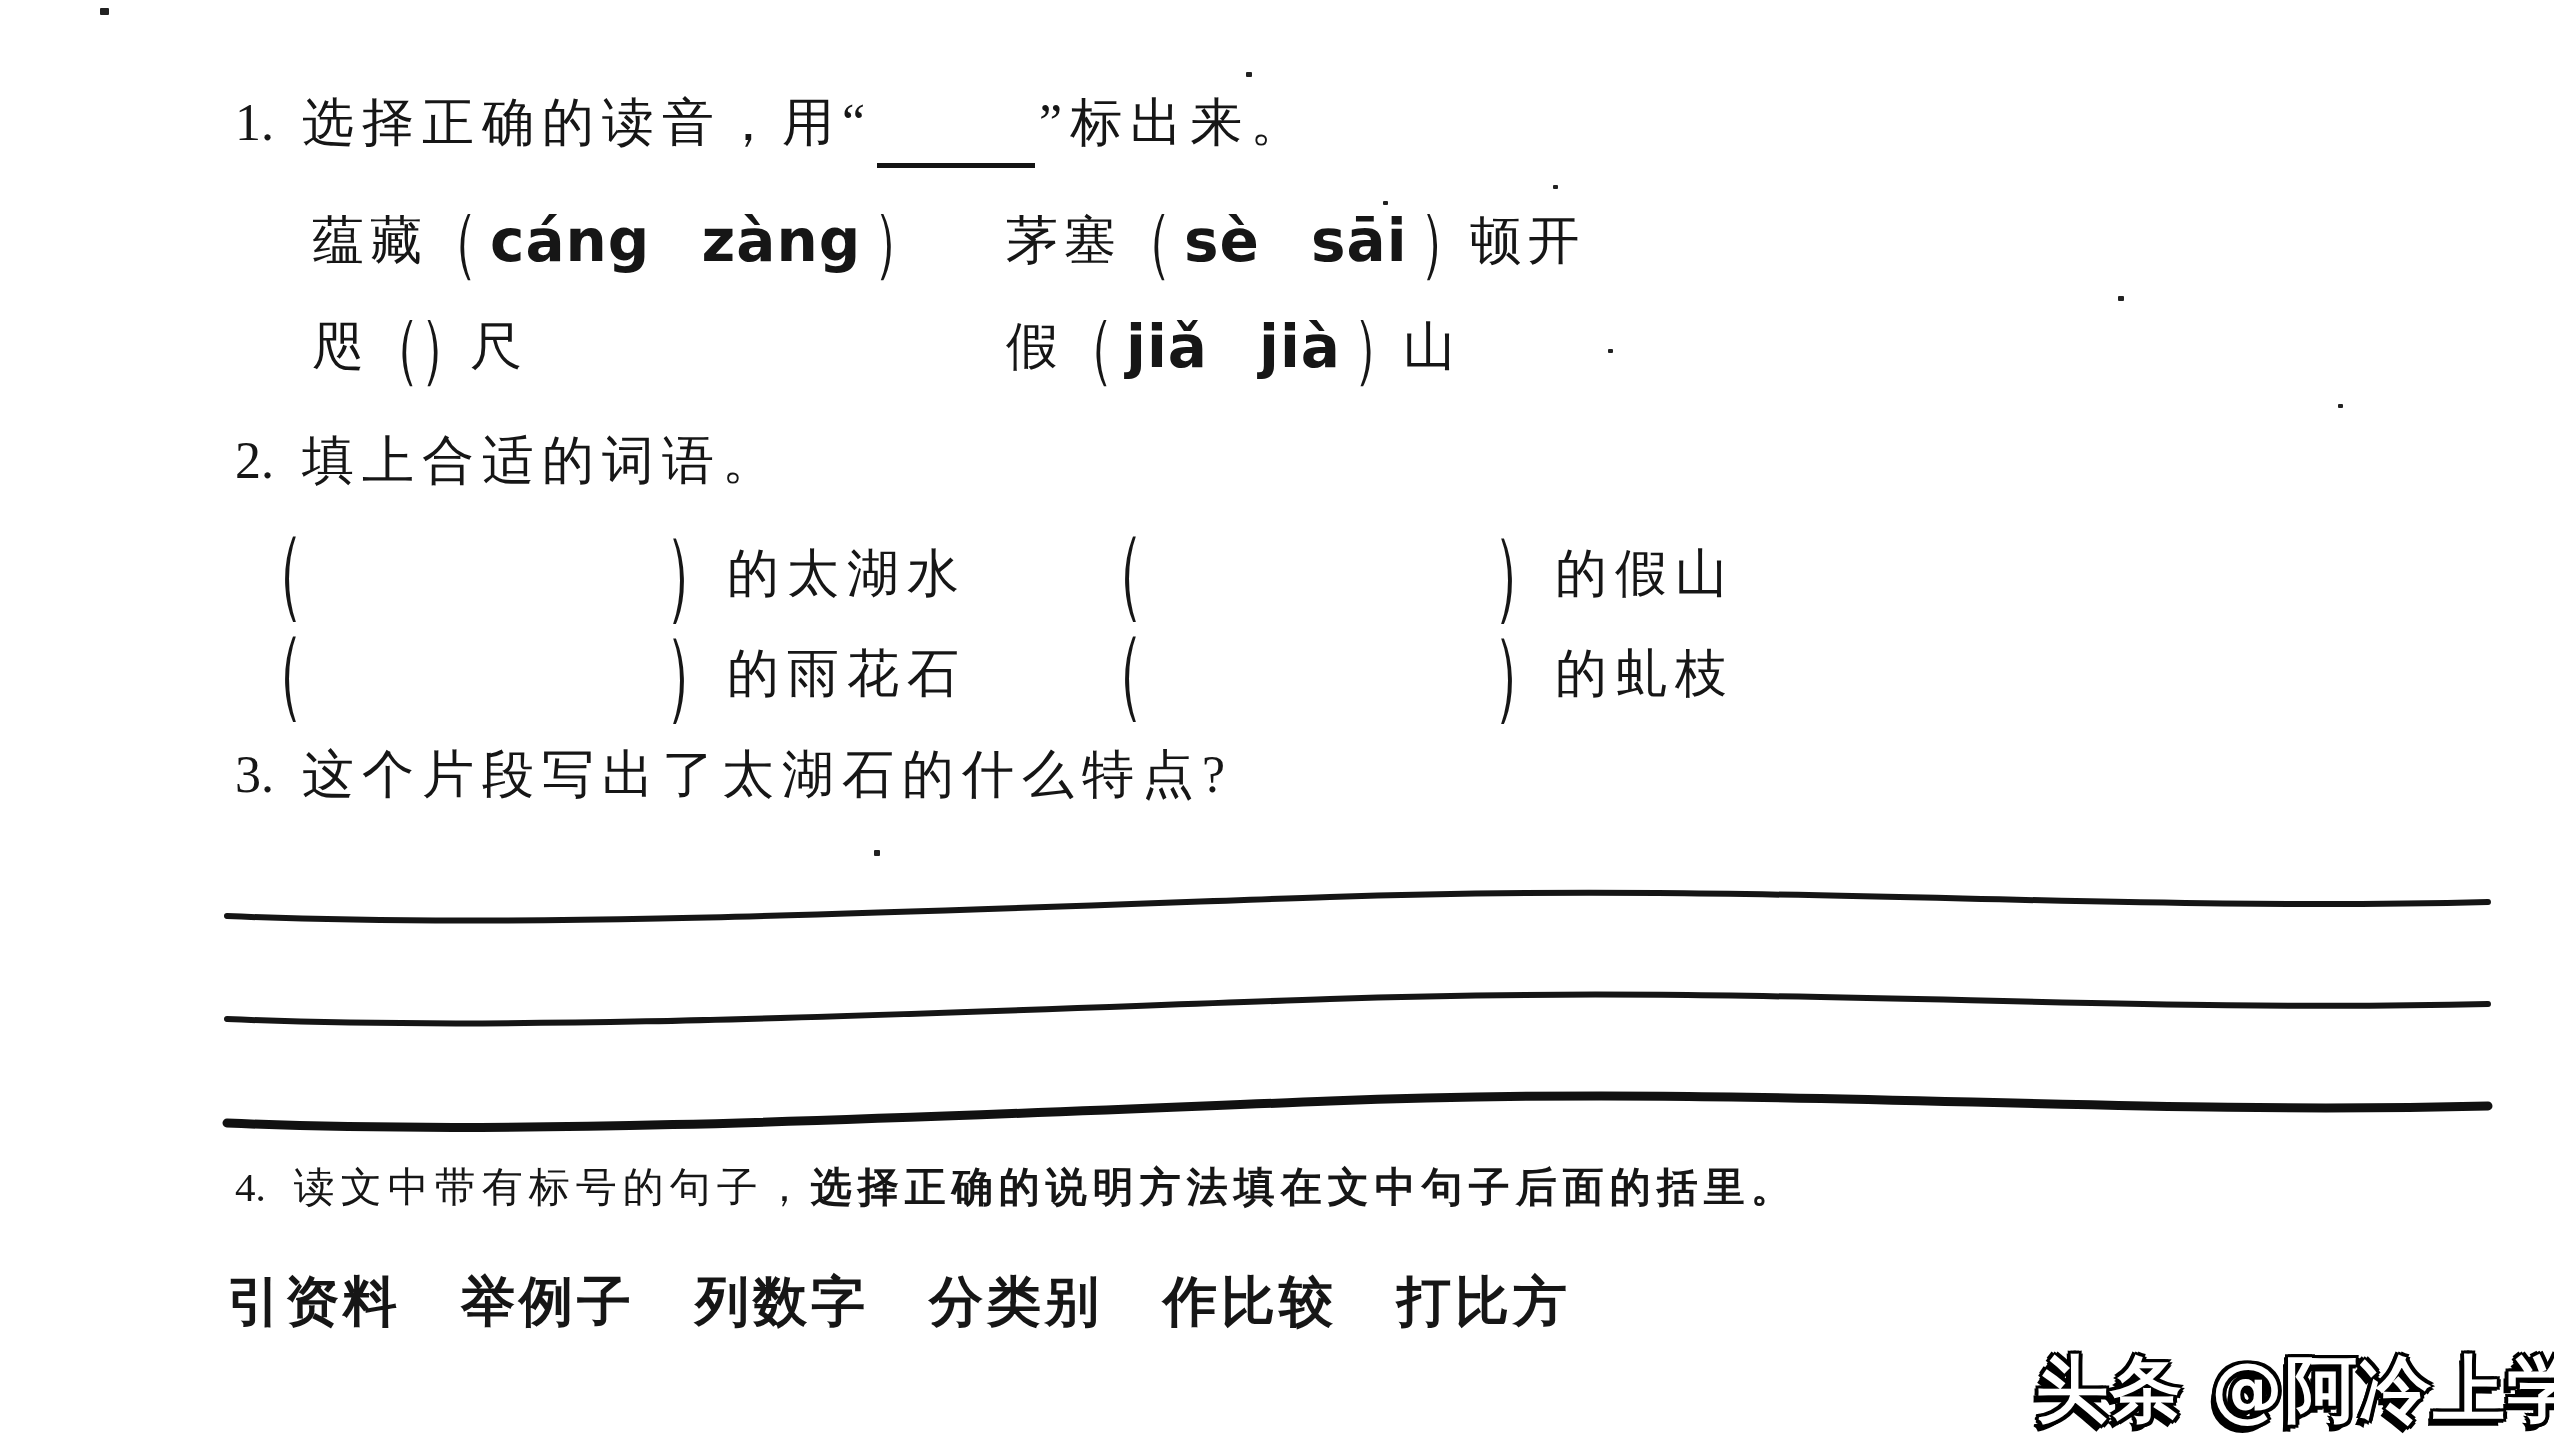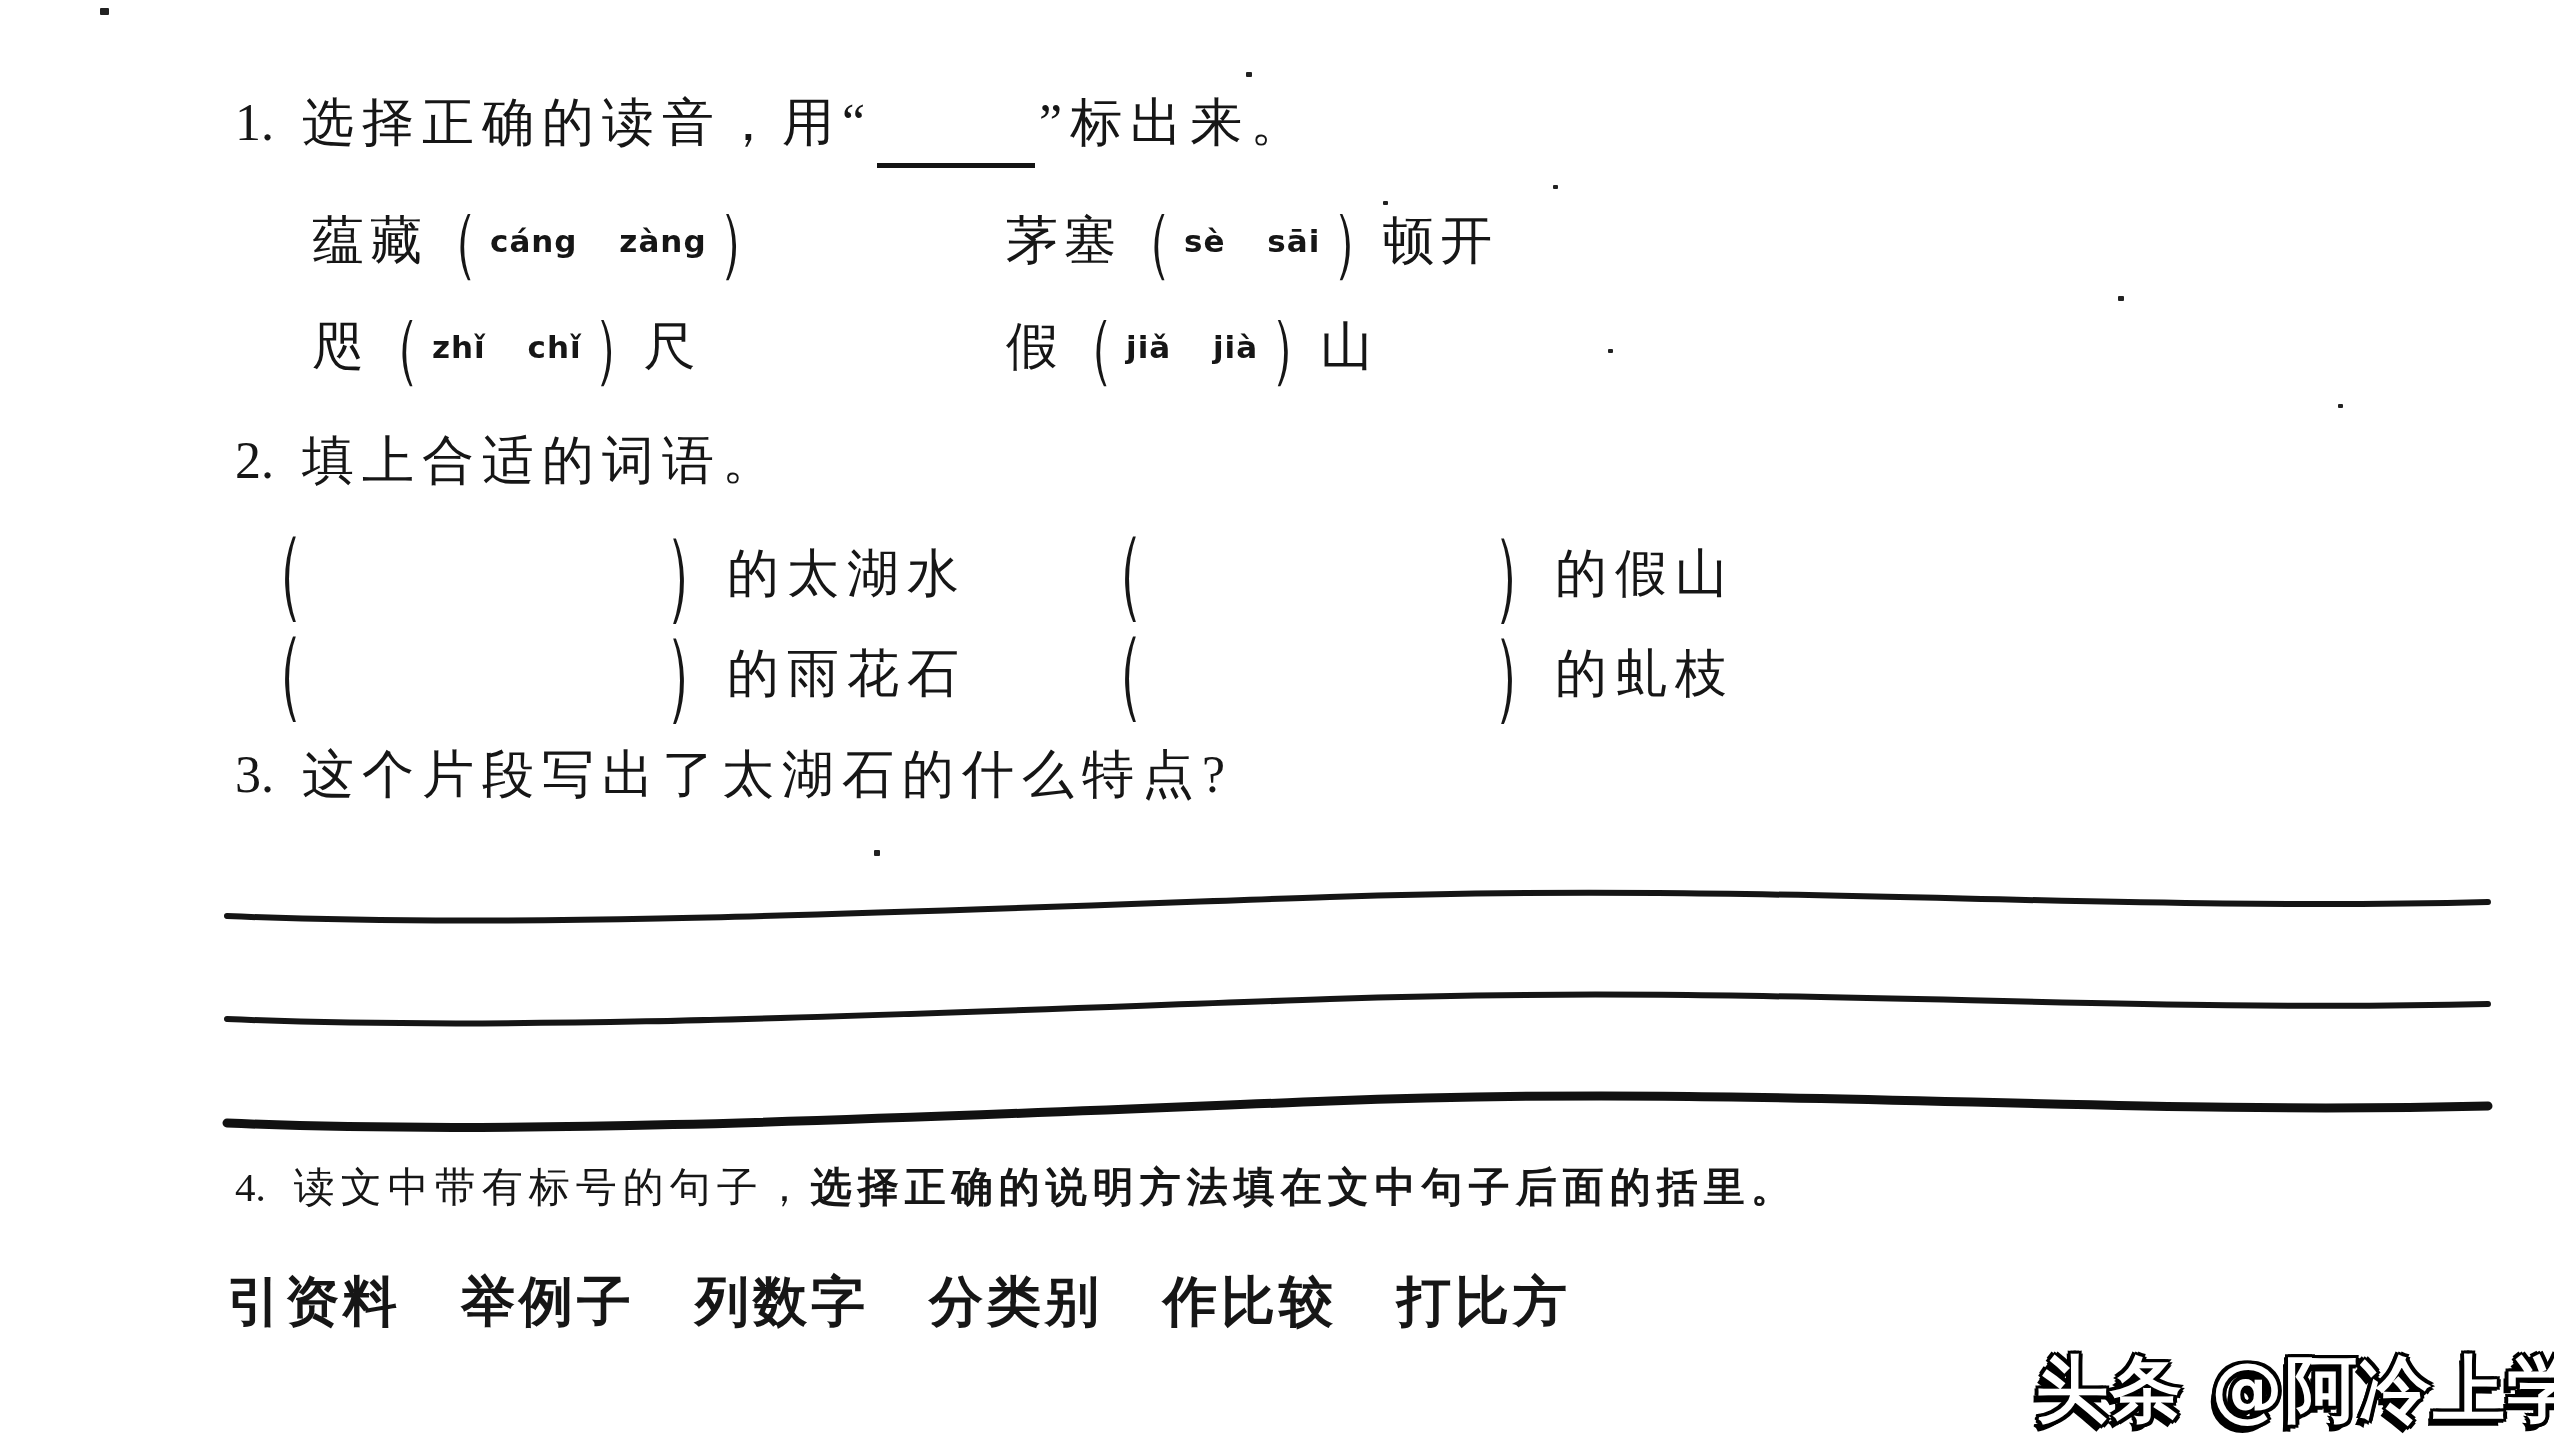--- a/index.html
+++ b/index.html
@@ -10,21 +10,21 @@
   }
   .line{position:absolute;white-space:nowrap;font-size:52px;letter-spacing:8px;line-height:74px;}
   .num{letter-spacing:0;margin-right:28px;}
   
   .q1{top:86px;left:235px;}
   .blank{display:inline-block;width:158px;height:4px;border-bottom:5px solid #141414;
          vertical-align:-28px;margin:0 4px;}
   
   .pgroup{position:absolute;display:flex;align-items:center;font-size:52px;white-space:nowrap;line-height:74px;margin-left:16px;}
   .pgroup .zh{letter-spacing:6px;}
-  .py{font-family:"DejaVu Sans","Liberation Sans",sans-serif;font-size:31px;font-weight:700;
+  .py{font-family:"DejaVu Sans","Liberation Sans",sans-serif;font-size:58px;font-weight:700;
       letter-spacing:1px;word-spacing:30px;padding:0 12px;}
   .paren{display:inline-block;font-size:50px;font-weight:400;transform:scaleY(1.55);transform-origin:center;}
   
   .q2{top:424px;left:235px;}
   .fill-open{position:absolute;font-size:54px;transform:scaleY(1.85);transform-origin:center;line-height:70px;}
   .fill-seg{position:absolute;display:flex;align-items:center;height:74px;white-space:nowrap;}
   .fill-seg .paren-close{display:inline-block;font-size:54px;transform:scaleY(1.85);transform-origin:center;margin-right:8px;}
   .fill-text{font-size:52px;letter-spacing:8px;}
   
   .q3{top:738px;left:235px;}
@@ -67,21 +67,20 @@
   <div class="pgroup" style="left:990px;top:204px;">
     <span class="zh">茅塞</span>
     <span class="paren">（</span>
     <span class="py">sè sāi</span>
     <span class="paren">）</span>
     <span class="zh">顿开</span>
   </div>
   <div class="pgroup" style="left:296px;top:310px;">
     <span class="zh">咫</span>
     <span class="paren">（</span>
-    <span class="py">zhǐ chǐ</span>
     <span class="paren">）</span>
     <span class="zh">尺</span>
   </div>
   <div class="pgroup" style="left:990px;top:310px;">
     <span class="zh">假</span>
     <span class="paren">（</span>
     <span class="py">jiǎ jià</span>
     <span class="paren">）</span>
     <span class="zh">山</span>
   </div>

